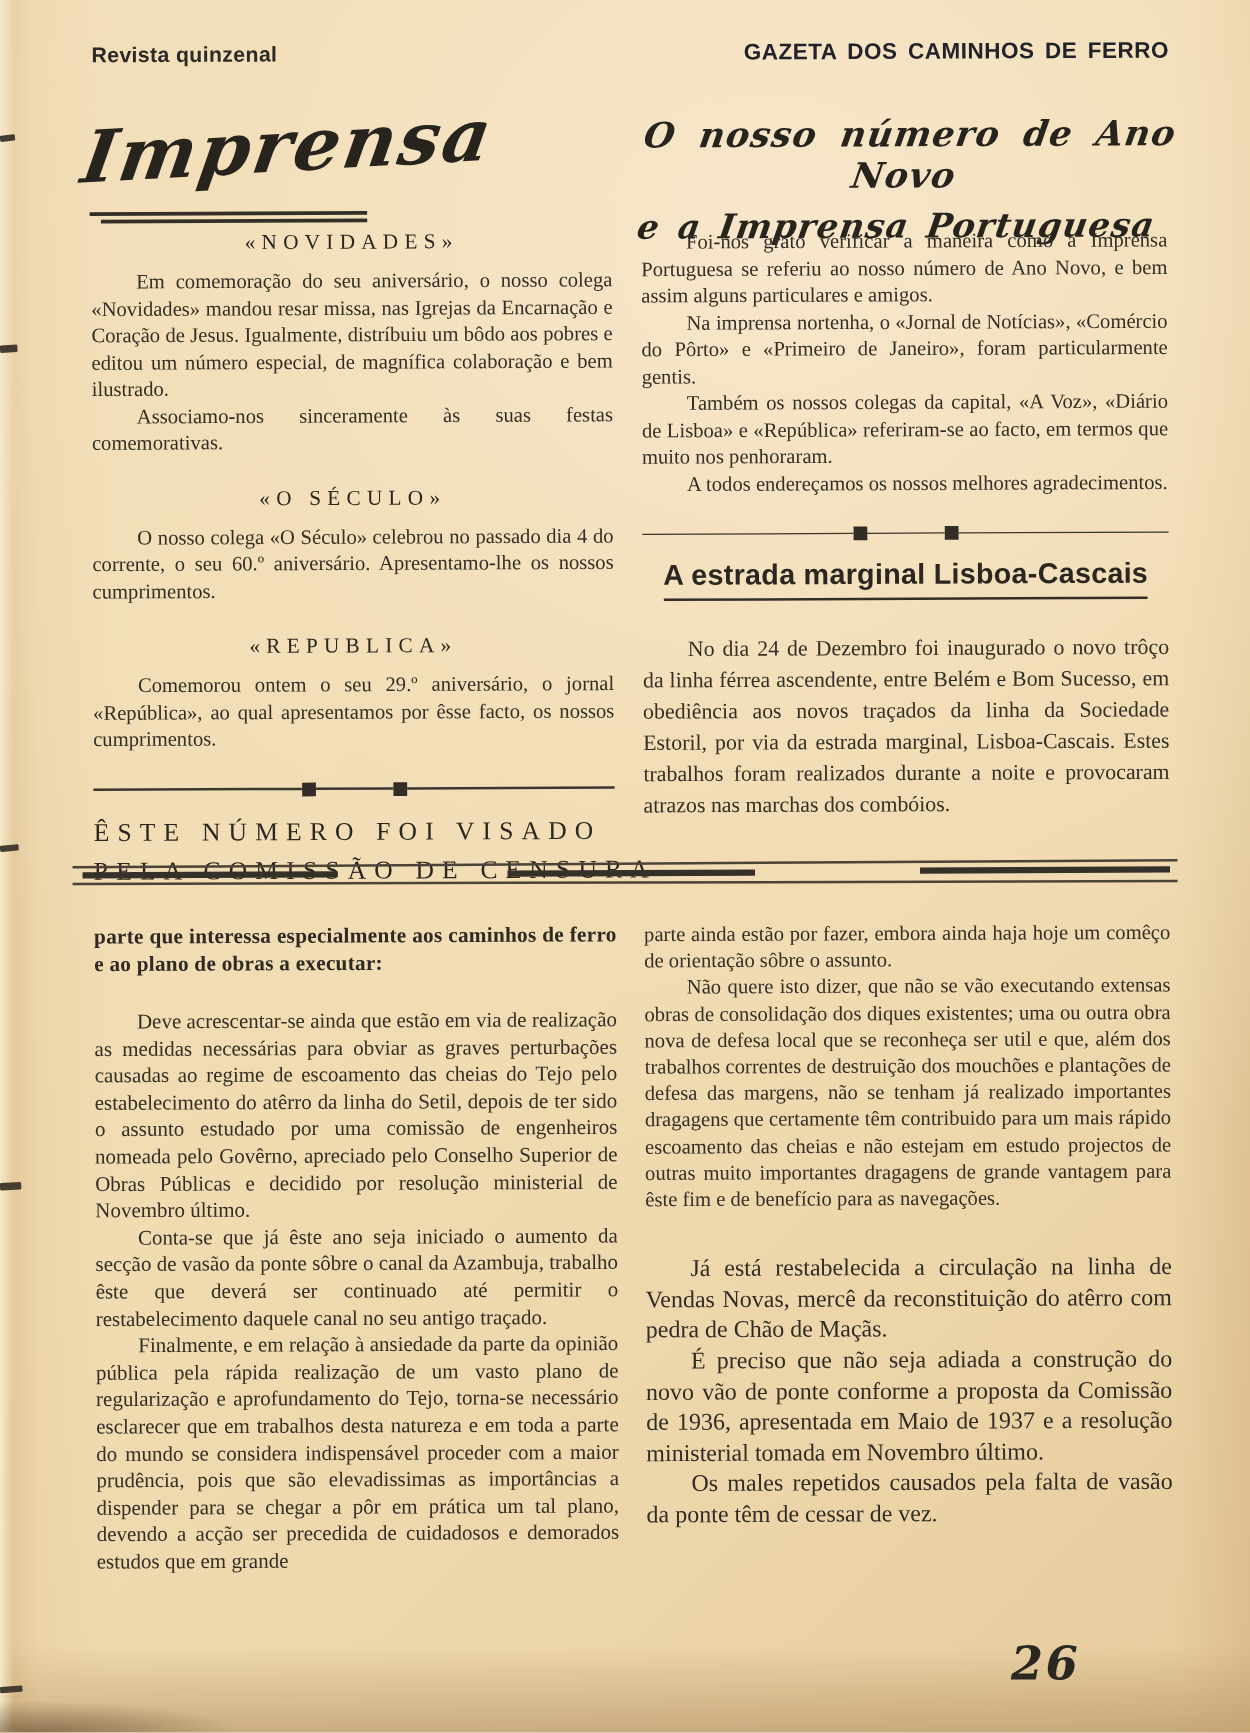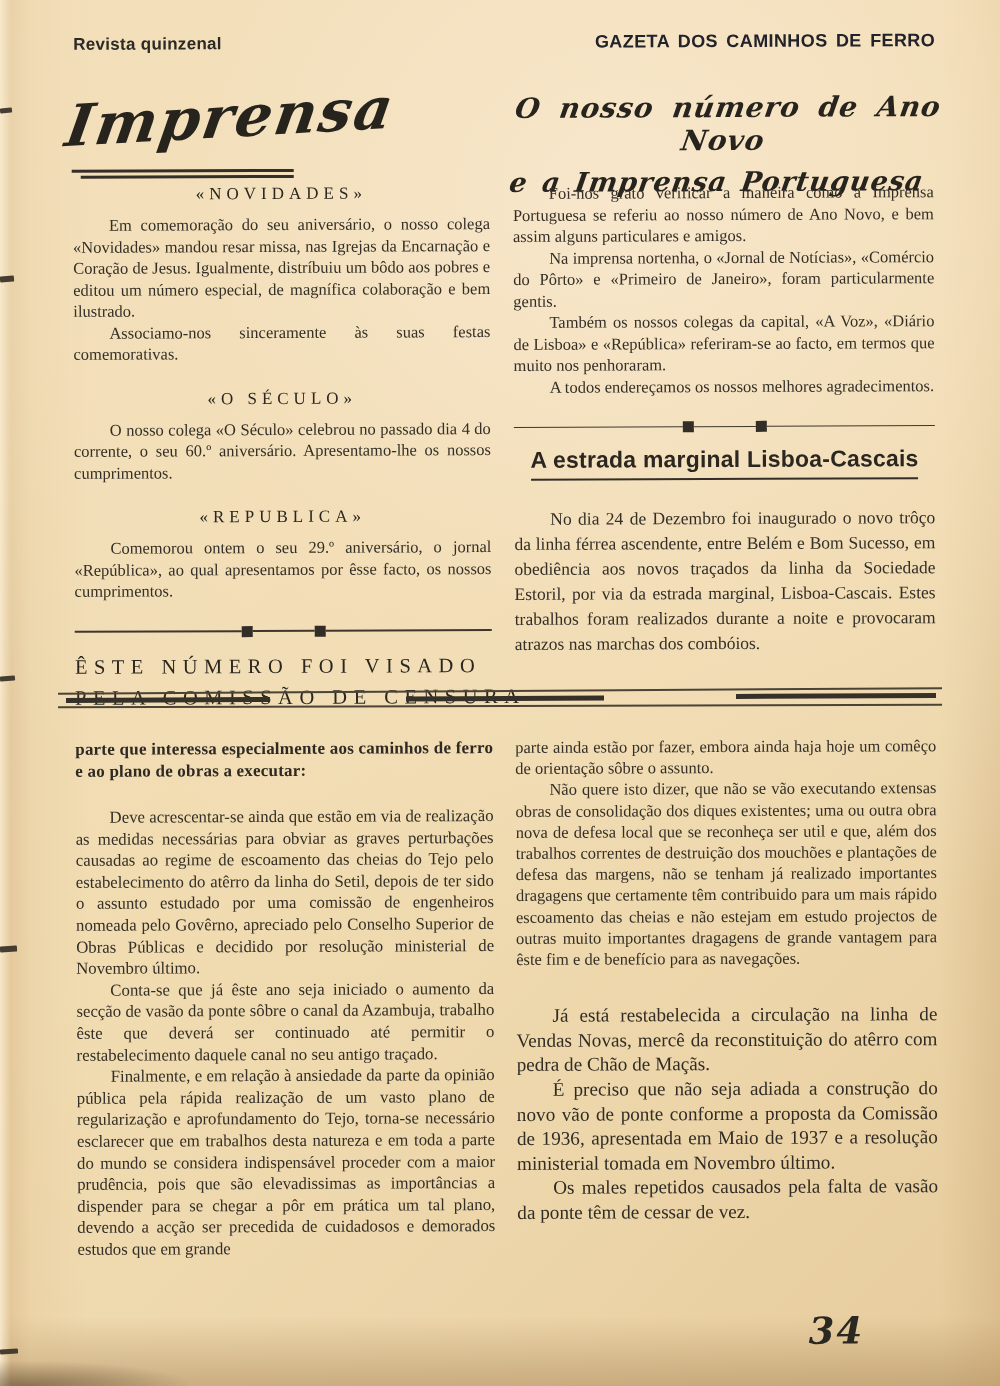--- a/index.html
+++ b/index.html
@@ -219,17 +219,17 @@
     </div>
 
     <div class="col-right-bottom">
       <p class="txt-br-s">parte ainda estão por fazer, embora ainda haja hoje um comêço de orientação sôbre o assunto.</p>
       <p class="txt-br-s indent">Não quere isto dizer, que não se vão executando extensas obras de consolidação dos diques existentes; uma ou outra obra nova de defesa local que se reconheça ser util e que, além dos trabalhos correntes de destruição dos mouchões e plantações de defesa das margens, não se tenham já realizado importantes dragagens que certamente têm contribuido para um mais rápido escoamento das cheias e não estejam em estudo projectos de outras muito importantes dragagens de grande vantagem para êste fim e de benefício para as navegações.</p>
       <p class="txt-br-l first">Já está restabelecida a circulação na linha de Vendas Novas, mercê da reconstituição do atêrro com pedra de Chão de Maçãs.</p>
       <p class="txt-br-l">É preciso que não seja adiada a construção do novo vão de ponte conforme a proposta da Comissão de 1936, apresentada em Maio de 1937 e a resolução ministerial tomada em Novembro último.</p>
       <p class="txt-br-l">Os males repetidos causados pela falta de vasão da ponte têm de cessar de vez.</p>
     </div>
 
-    <div class="page-number">34</div>
+    <div class="page-number">26</div>
   </div>
 
   <div class="bottom-corner"></div>
 </div>
 
 </body></html>

